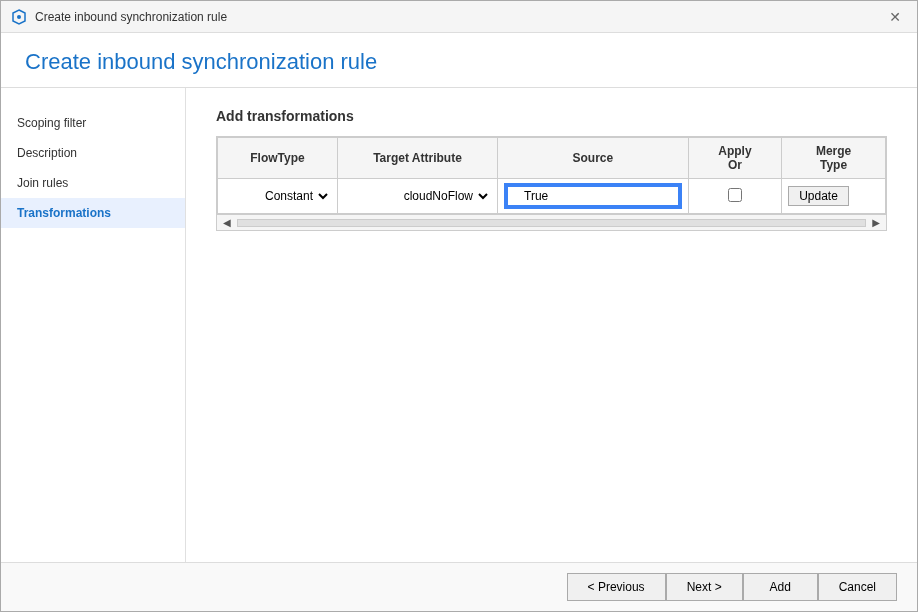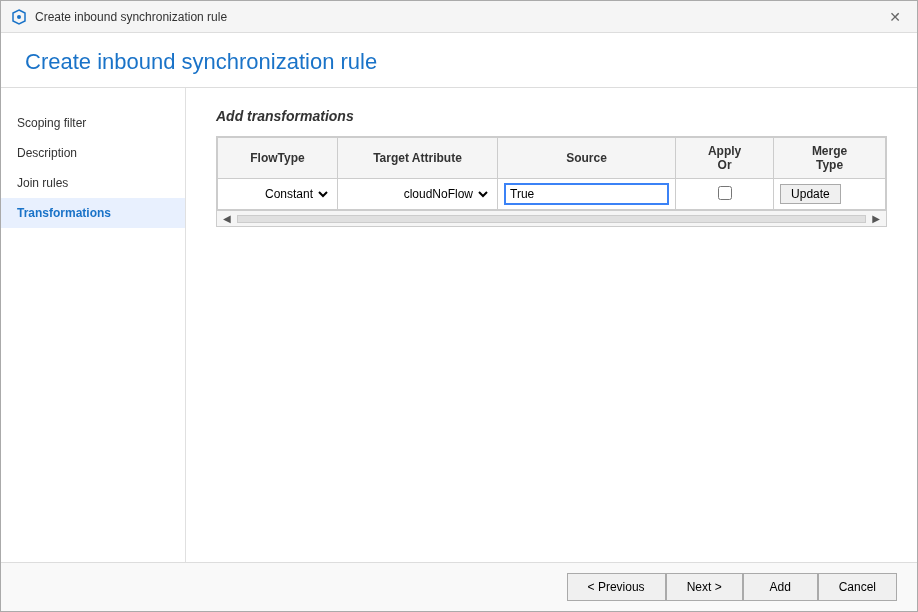--- a/index.html
+++ b/index.html
@@ -74,21 +74,20 @@
     .panel-body {
       flex: 1;
       padding: 20px 30px;
       overflow: auto;
     }
     .section-title {
       font-size: 14px;
       font-weight: 600;
       color: #333;
       margin-bottom: 12px;
-      font-style: italic;
     }
     .table-container {
       border: 1px solid #ccc;
       overflow-x: auto;
     }
     table {
       border-collapse: collapse;
       width: 100%;
       min-width: 600px;
     }
@@ -111,23 +110,23 @@
       width: 100%;
       border: none;
       background: transparent;
       font-size: 12px;
       padding: 2px;
       outline: none;
       text-align: right;
     }
     .input-cell input {
       width: 100%;
-      border: 2px solid #3b82f6;
-      font-size: 12px;
-      padding: 2px 4px;
+      border: 4px solid #3b82f6;
+      font-size: 12px;
+      padding: 2px 16px;
       outline: none;
     }
     .checkbox-cell {
       text-align: center;
     }
     .checkbox-cell input[type="checkbox"] {
       width: 14px;
       height: 14px;
     }
     .button-cell button {

